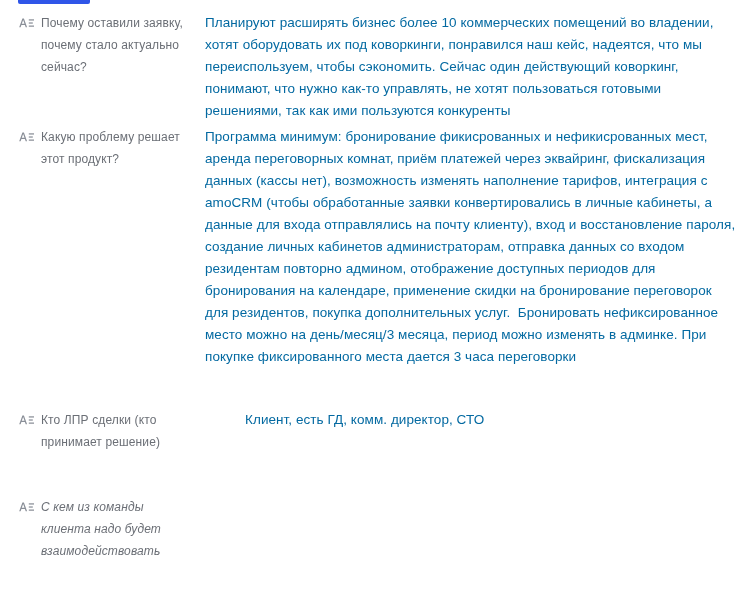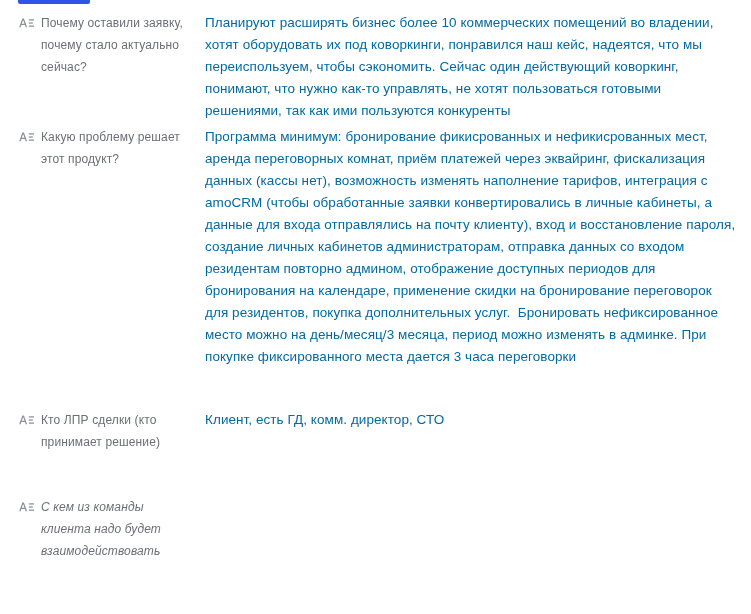--- a/index.html
+++ b/index.html
@@ -91,21 +91,21 @@
     color: #0369a1;
     white-space: pre-wrap;
     word-wrap: break-word;
     letter-spacing: 0.005em;
   }
 
   
   .row-1  { margin-top: 7px; }
   .row-2  { margin-top: 4px; }
   .row-2 .field-value-cell { max-height: 267px; overflow: hidden; }
-  .row-3  { margin-top: 16px; }
+  .row-3  { margin-top: 16px; gap: 40px; }
   .row-4  { margin-top: 43px; font-style: italic; }
 </style>
 </head>
 <body>
 
 <div class="tabbar">
   <div class="tab-indicator"></div>
 </div>
 
 <div class="fields">

